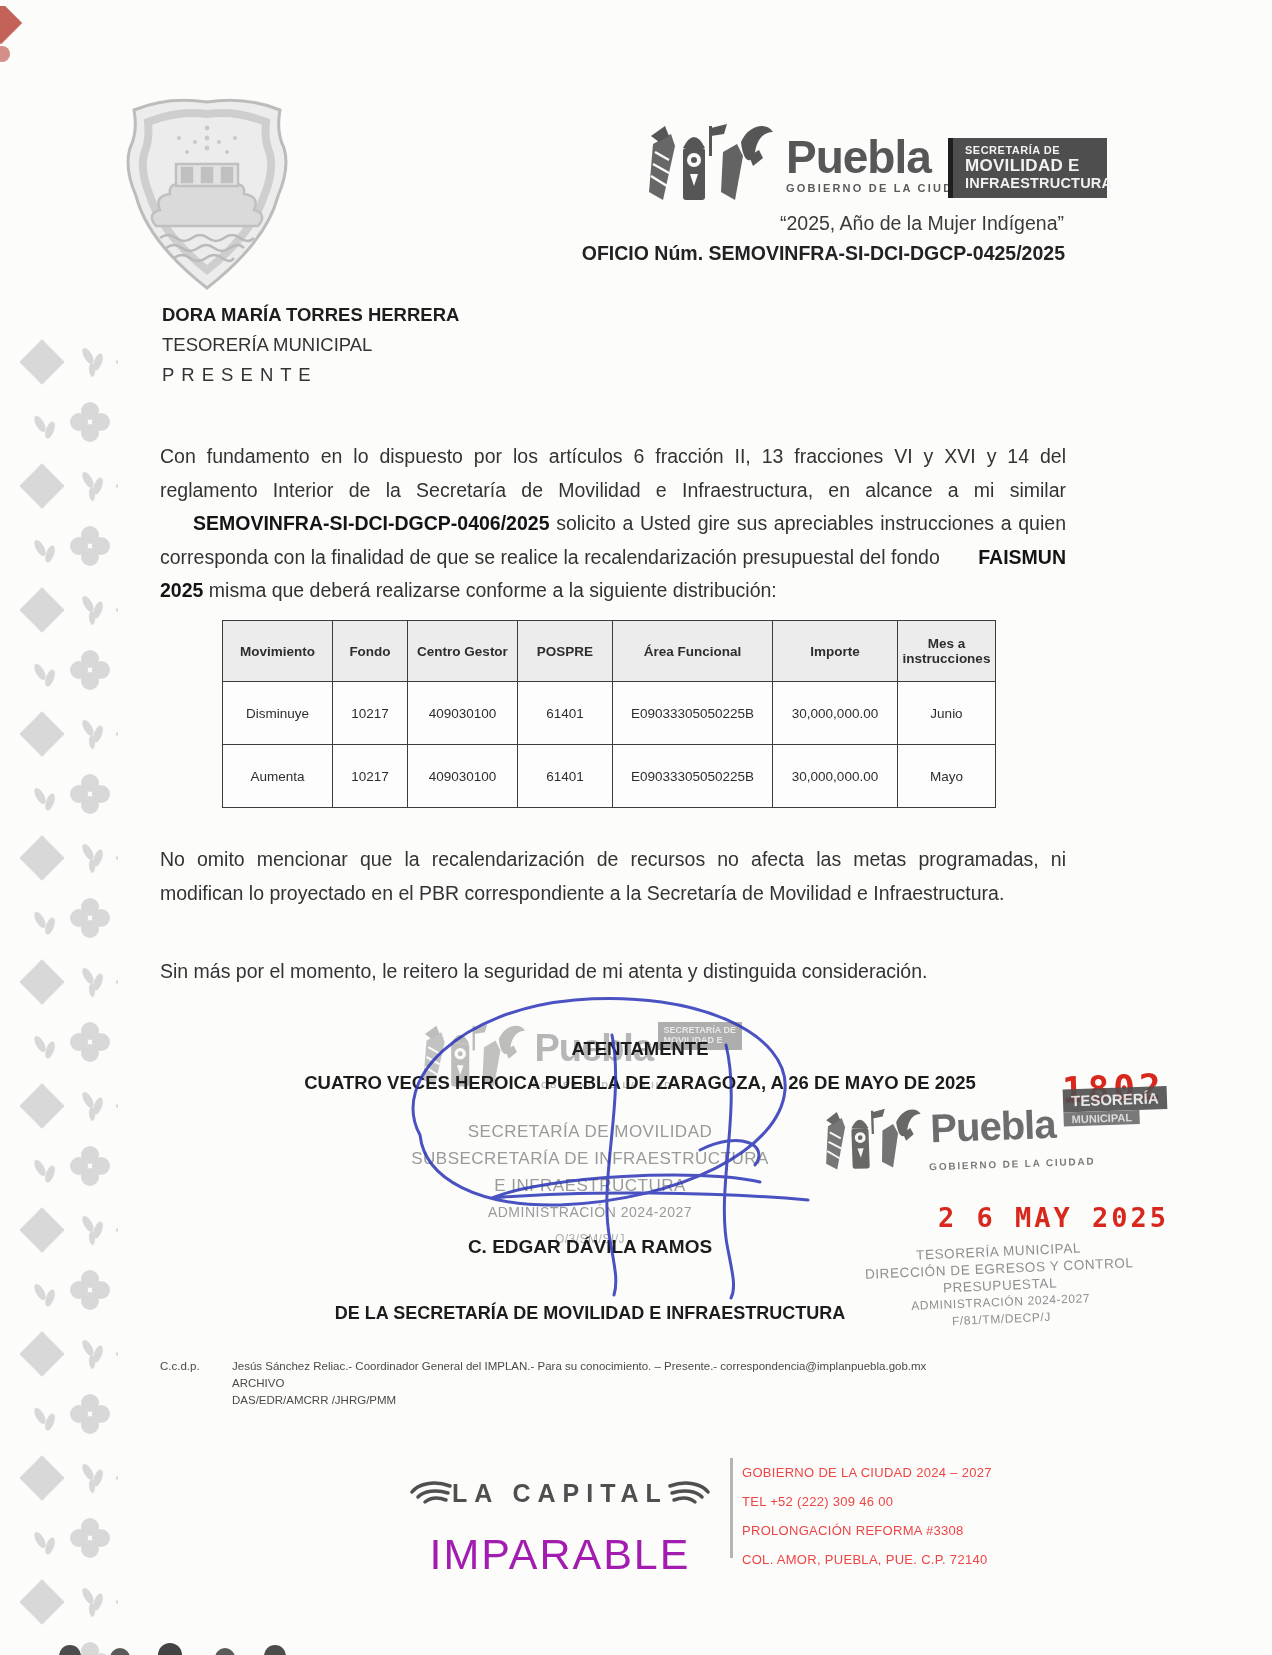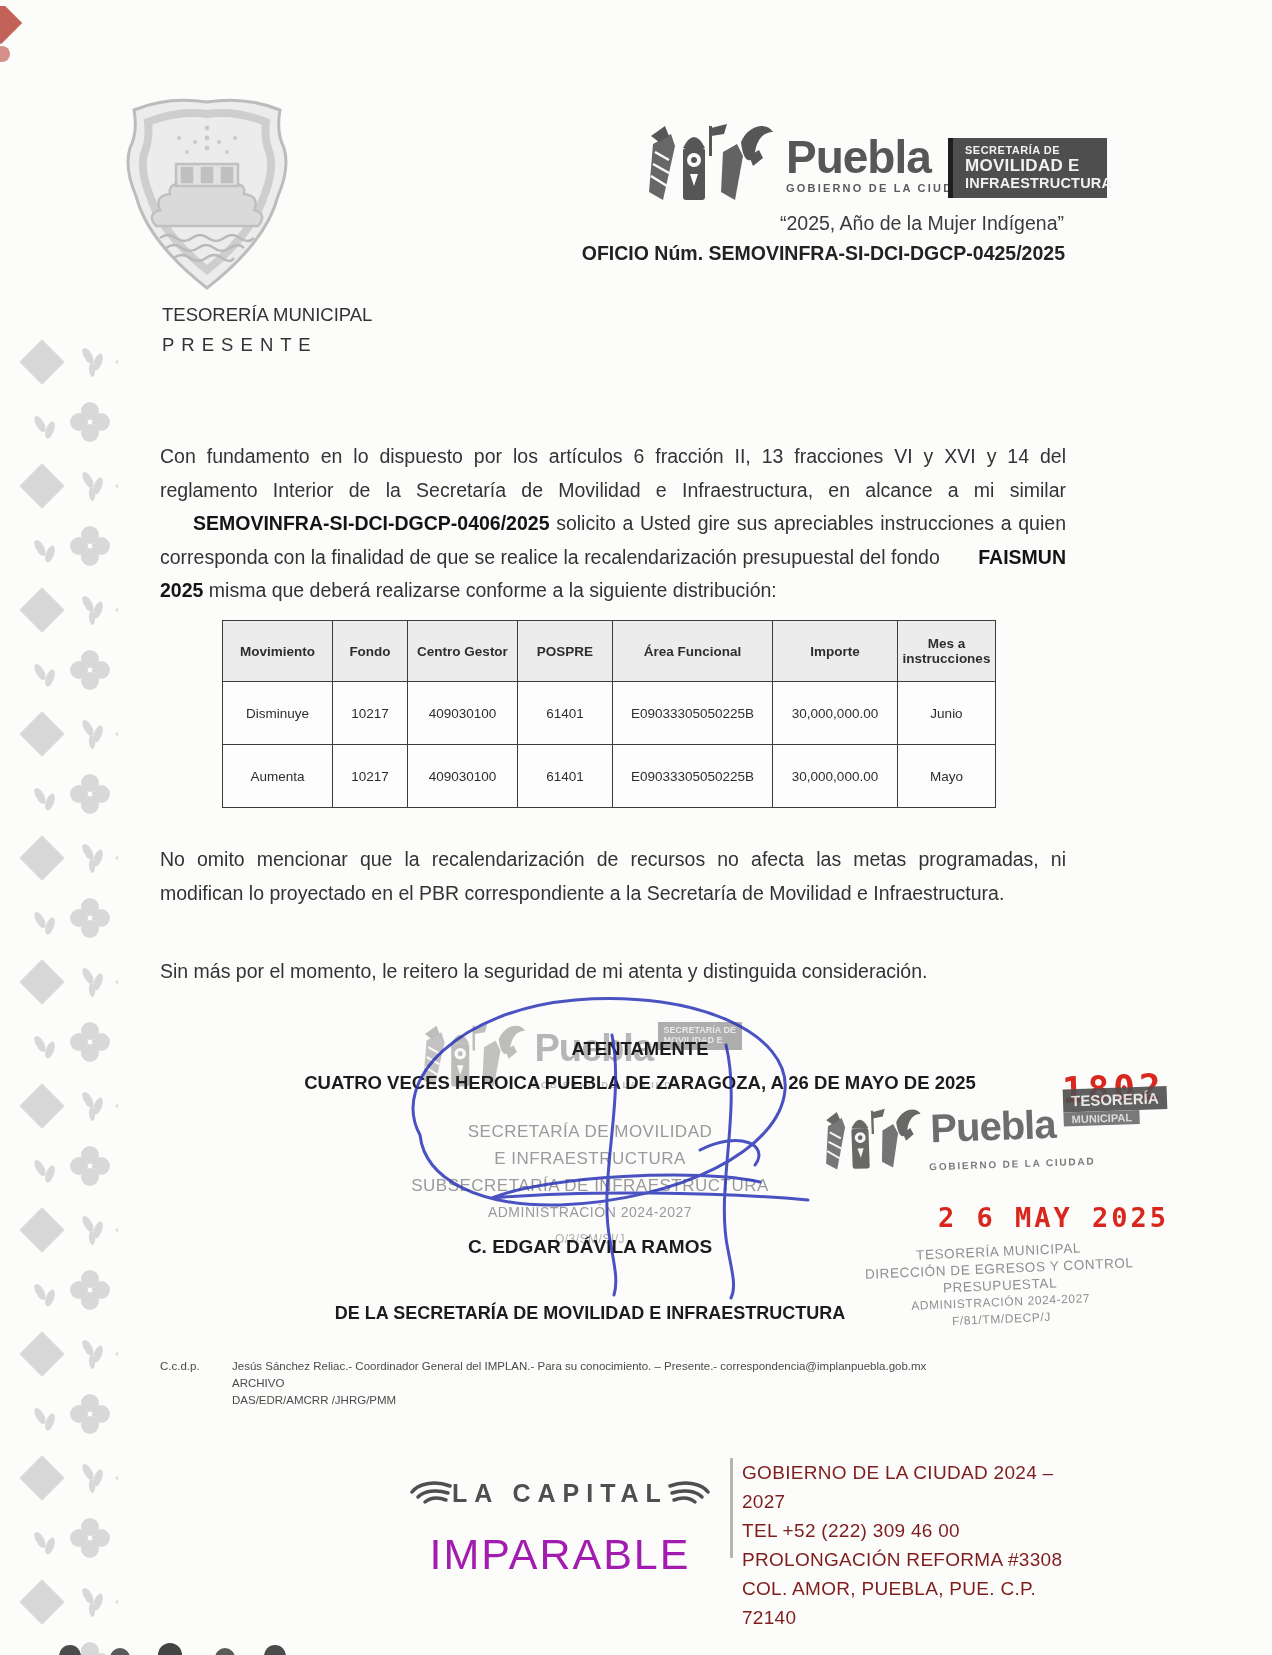--- a/index.html
+++ b/index.html
@@ -46,21 +46,21 @@
   table.dist th{background:#ececec; font-weight:bold; height:48px; font-size:13.5px;}
   table.dist td{height:50px; background:#fdfdfd;}
   
   .center-bold{font-weight:bold; color:#1c1c1c; text-align:center;}
   .stamp-gray{color:#9a9a9a; text-align:center; letter-spacing:.5px;}
   .sig-name{font-size:19px;}
   .stamp-office{color:#8f8f8f; text-align:center; font-size:13.5px; line-height:17px; letter-spacing:.6px;}
   .red-stamp{color:#d8281e; font-family:"DejaVu Sans Mono", monospace; font-weight:bold;}
   
   .ccdp{font-size:11.5px; color:#4a4a4a; line-height:17px;}
-  .footer-contact{font-size:19px; color:#7f1d1d; line-height:29px; letter-spacing:.3px;}
+  .footer-contact{font-size:13px; color:#ef4444; line-height:29px; letter-spacing:.3px;}
   .slogan-top{font-size:25px; font-weight:bold; color:#4f4f4f; letter-spacing:7px;}
   .slogan-bottom{font-size:43px; font-weight:normal; color:#a21caf; letter-spacing:2px;margin-top:22px;}
   .vdiv{width:2.5px; background:#b5b5b5;}
   .grainy{filter:contrast(.95); opacity:.85;}
 </style>
 </head>
 <body>
 
 <div id="page">
 
@@ -167,20 +167,21 @@
   <div class="abs badge" style="left:948px; top:138px; width:132px;">
     <div class="b1">SECRETARÍA DE</div>
     <div class="b2">MOVILIDAD E</div>
     <div class="b3">INFRAESTRUCTURA</div>
   </div>
 
   <div class="abs year-legend" style="right:208px; top:212px;">“2025, Año de la Mujer Indígena”</div>
   <div class="abs oficio-num" style="right:207px; top:242px;">OFICIO Núm. SEMOVINFRA-SI-DCI-DGCP-0425/2025</div>
 
   <div class="abs recipient" style="left:162px; top:300px;">
+    <div class="name">DORA MARÍA TORRES HERRERA</div>
     <div>TESORERÍA MUNICIPAL</div>
     <div class="salut">P R E S E N T E</div>
   </div>
 
   <div class="abs para" style="left:160px; top:440px; width:906px;"><span>Con fundamento en lo dispuesto por los artículos 6 fracción II, 13 fracciones VI y XVI y 14 del reglamento Interior de la Secretaría de Movilidad e Infraestructura, en alcance a mi similar </span><b>SEMOVINFRA-SI-DCI-DGCP-0406/2025</b><span> solicito a Usted gire sus apreciables instrucciones a quien corresponda con la finalidad de que se realice la recalendarización presupuestal del fondo </span><b>FAISMUN 2025</b><span> misma que deberá realizarse conforme a la siguiente distribución:</span></div>
 
   <table class="dist abs" style="left:222px; top:620px; width:773px;">
     <colgroup>
       <col style="width:110px">
         <col style="width:75px">
@@ -235,22 +236,22 @@
     <div style="font-weight:bold; font-size:9px; color:#8a8a8a; letter-spacing:2px; margin-left:112px; margin-top:-12px;">GOBIERNO DE LA CIUDAD</div>
   </div>
 
   <div class="abs center-bold" style="left:300px; top:1038px; width:680px; font-size:18.5px;">ATENTAMENTE</div>
   <div class="abs center-bold" style="left:245px; top:1072px; width:790px; font-size:18.5px;">CUATRO VECES HEROICA PUEBLA DE ZARAGOZA, A 26 DE MAYO DE 2025</div>
 
   <div class="abs red-stamp" style="left:1062px; top:1068px; font-size:36px; letter-spacing:4px; transform:rotate(-2deg);">1802</div>
 
   <div class="abs stamp-gray" style="left:390px; top:1118px; width:400px; font-size:17px; line-height:27px;">
     <div>SECRETARÍA DE MOVILIDAD</div>
+    <div>SUBSECRETARÍA DE INFRAESTRUCTURA</div>
     <div>E INFRAESTRUCTURA</div>
-    <div>SUBSECRETARÍA DE INFRAESTRUCTURA</div>
     <div style="font-size:14px;">ADMINISTRACIÓN 2024-2027</div>
     <div style="font-size:12px; opacity:.8;">O/3/SM/SI/J</div>
   </div>
 
   <div class="abs center-bold sig-name" style="left:340px; top:1236px; width:500px;">C. EDGAR DÁVILA RAMOS</div>
   <div class="abs center-bold" style="left:280px; top:1303px; width:620px; font-size:18px;">DE LA SECRETARÍA DE MOVILIDAD E INFRAESTRUCTURA</div>
 
   <svg class="abs" style="left:0; top:0; pointer-events:none;" width="1272" height="1655">
     <g stroke="#2b35b8" stroke-width="3" fill="none" opacity=".85" stroke-linecap="round">
       <path d="M420 1135 C 390 1080, 460 1010, 575 1000 C 700 990, 790 1035, 785 1090 C 780 1150, 680 1200, 560 1205 C 480 1207, 425 1180, 420 1135 Z"></path>

